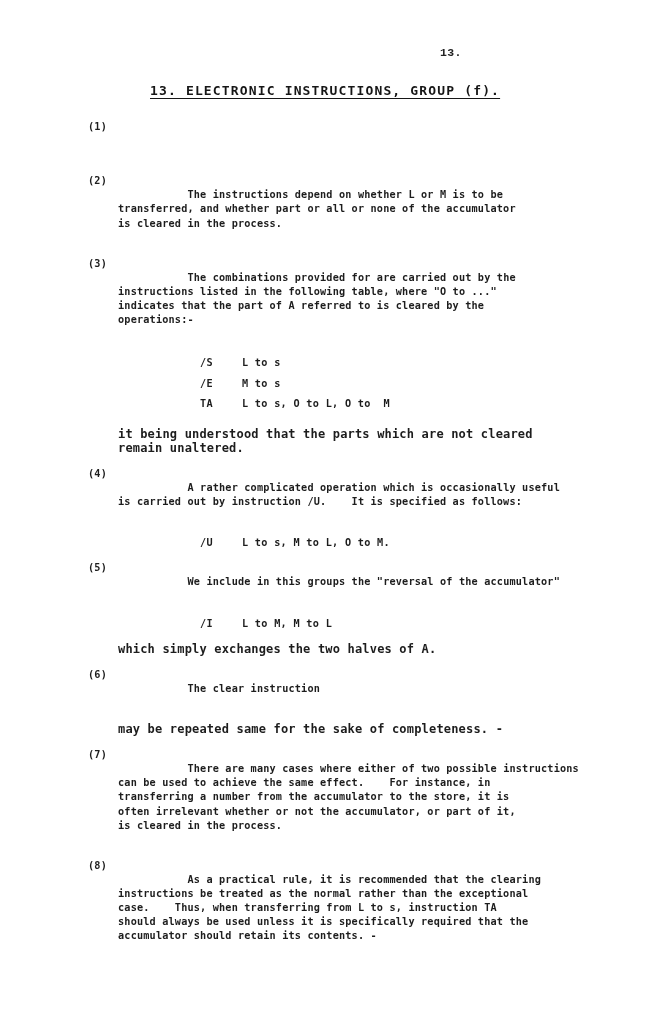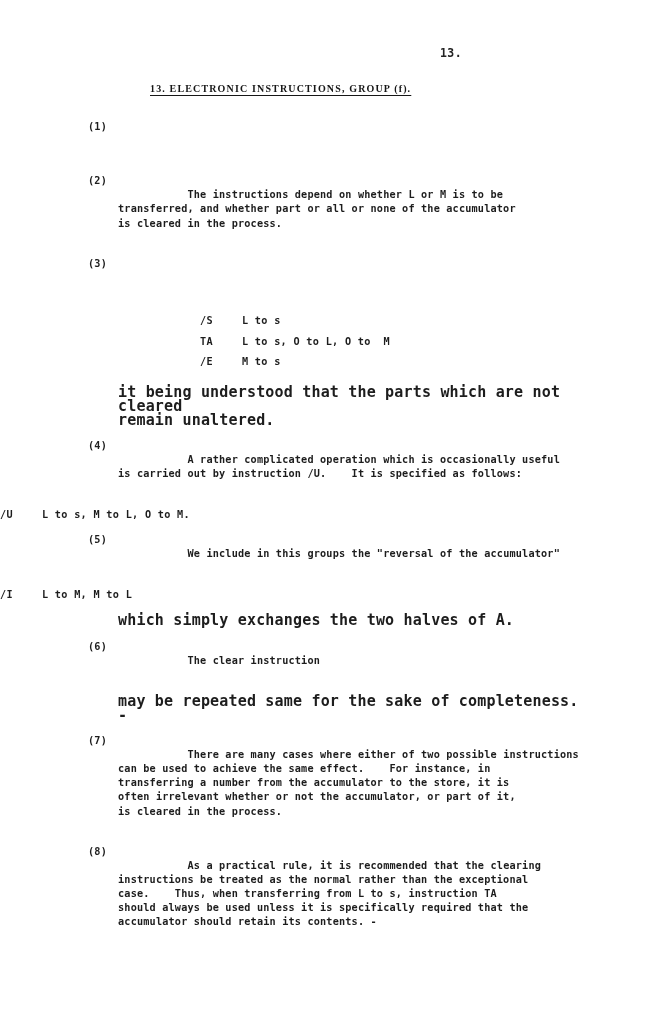--- a/index.html
+++ b/index.html
@@ -27,35 +27,35 @@
 
   
   .page-number {
     position: absolute;
     left: 440px;
     top: 46px;
     font-size: 11.5px;
     letter-spacing: 0.4px;
     font-weight: 700;
     color: #232323;
+    font-family: Liberation Mono, monospace;
   }
 
   
   .doc-heading {
     position: absolute;
     left: 150px;
     top: 83px;
-    font-size: 10px;
+    font-size: 13px;
     font-weight: 700;
     letter-spacing: 1.15px;
     color: #161616;
     text-decoration: underline;
     text-underline-offset: 2.5px;
     white-space: nowrap;
-    font-family: Liberation Serif, serif;
   }
 
   
   .body-block {
     position: absolute;
     left: 0;
     top: 120px;
     width: 650px;
   }
 
@@ -80,21 +80,21 @@
     font-weight: 700;
     color: #1d1d1d;
   }
 
   
   .cont {
     position: relative;
     margin: 0 0 12px 0;
     padding-left: 118px;
     padding-right: 56px;
-    font-size: 15px;
+    font-size: 12px;
     line-height: 14.1px;
     letter-spacing: 0.18px;
     font-weight: 700;
     color: #1d1d1d;
     white-space: pre-wrap;
   }
 
   
   .instr-table {
     margin: 0 0 12px 0;
@@ -112,20 +112,21 @@
     display: inline-block;
     width: 42px;
   }
   .instr-desc {
     display: inline;
     text-align: right;
   }
 
   .instr-single {
     margin: 0 0 11px 0;
+    padding-left: 200px;
     font-size: 10.2px;
     line-height: 15px;
     letter-spacing: 0.3px;
     font-weight: 700;
     color: #1d1d1d;
     white-space: pre;
   }
 </style>
 </head>
 <body>
@@ -142,27 +143,30 @@
       <span class="marker">(1)</span>
     </div>
 
     <div class="para">
       <span class="marker">(2)</span><span>     The instructions depend on whether L or M is to be
 transferred, and whether part or all or none of the accumulator
 is cleared in the process.</span>
     </div>
 
     <div class="para">
-      <span class="marker">(3)</span>
+      <span class="marker">(3)</span><span>     The combinations provided for are carried out by the
+instructions listed in the following table, where "O to ..."
+indicates that the part of A referred to is cleared by the
+operations:-</span>
     </div>
 
     <div class="instr-table">
       <div class="instr-row"><span class="instr-code">/S</span><span class="instr-desc">L to s</span></div>
+      <div class="instr-row"><span class="instr-code">/E</span><span class="instr-desc">M to s</span></div>
       <div class="instr-row"><span class="instr-code">TA</span><span class="instr-desc">L to s, O to L, O to  M</span></div>
-      <div class="instr-row"><span class="instr-code">/E</span><span class="instr-desc">M to s</span></div>
     </div>
 
     <div class="cont">it being understood that the parts which are not cleared
 remain unaltered.</div>
 
     <div class="para">
       <span class="marker">(4)</span><span>     A rather complicated operation which is occasionally useful
 is carried out by instruction /U.    It is specified as follows:</span>
     </div>
 

